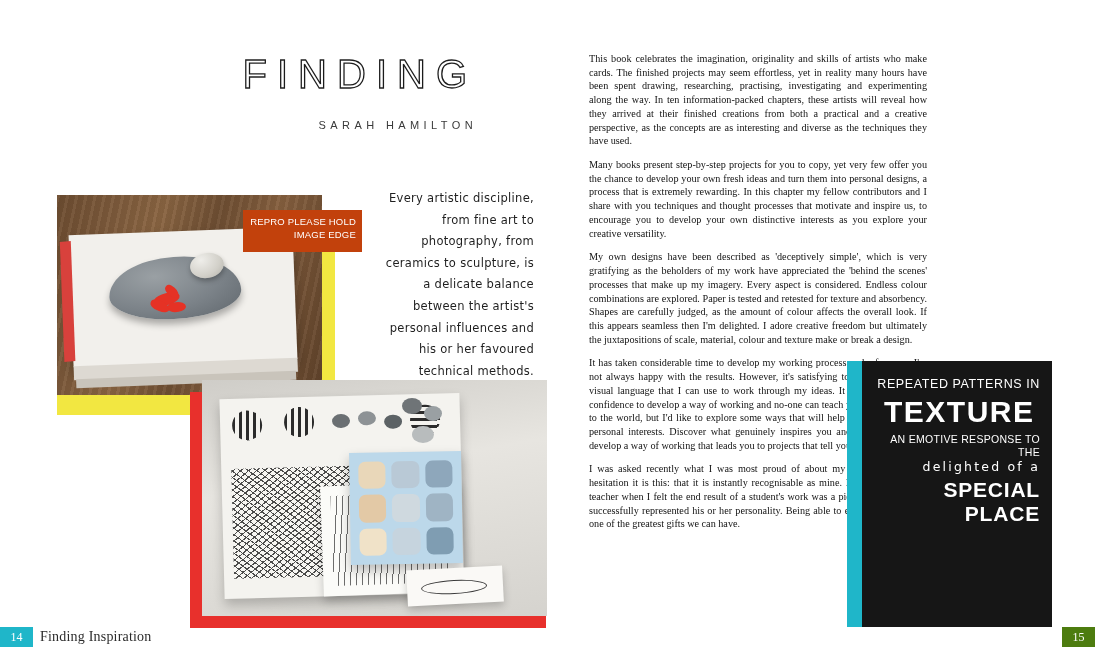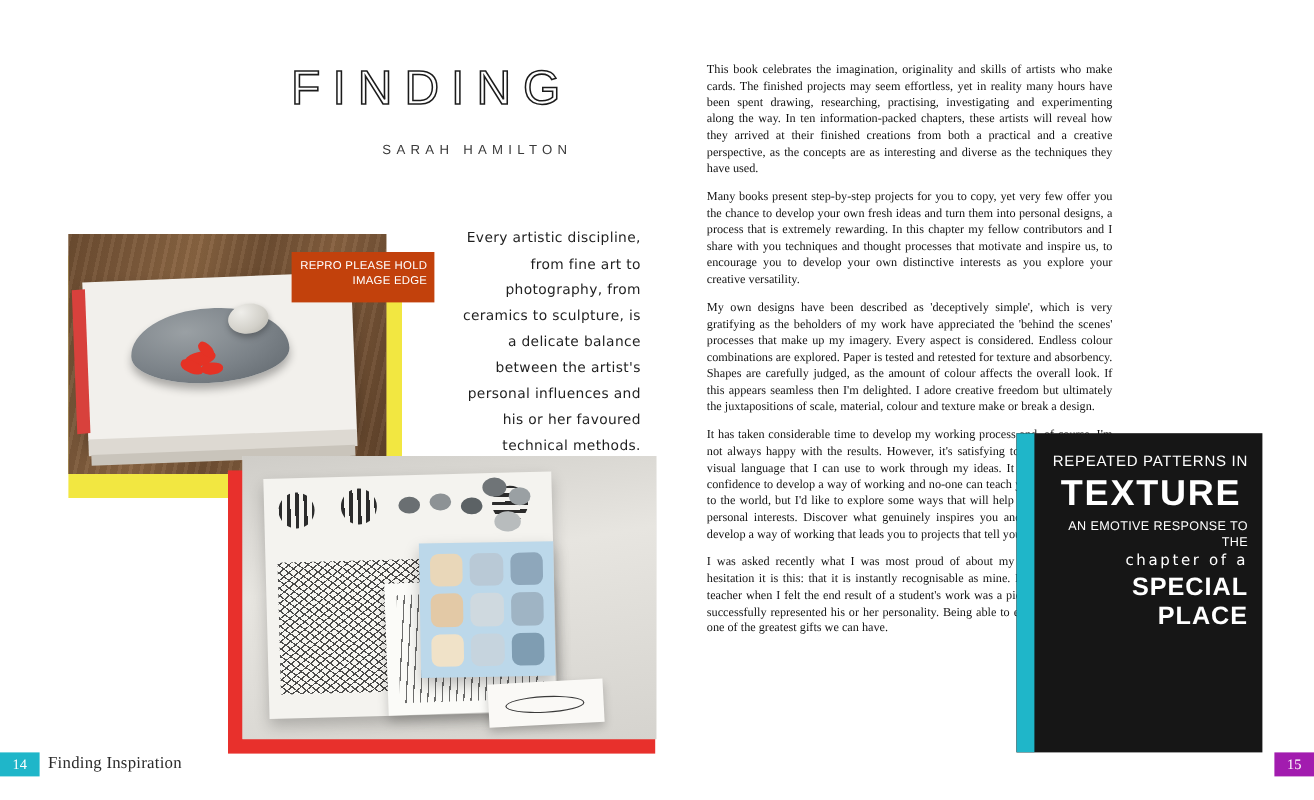--- a/index.html
+++ b/index.html
@@ -397,21 +397,21 @@
 
   
   .footer-right {
     position: absolute;
     right: 0; bottom: 20px;
     height: 20px;
     display: flex;
   }
   .footer-right .pagenum {
     width: 33px;
-    background: #a21caf;
+    background: #4d7c0f;
     color: #ffffff;
     font-family: "Liberation Serif", serif;
     font-size: 12px;
     display: flex; align-items: center; justify-content: center;
   }
 </style>
 </head>
 <body>
 
 <div class="spread">
@@ -504,21 +504,21 @@
       <p>It has taken considerable time to develop my working process and, of course, I'm not always happy with the results. However, it's satisfying to have developed a visual language that I can use to work through my ideas. It takes patience and confidence to develop a way of working and no-one can teach you how to respond to the world, but I'd like to explore some ways that will help you to clarify your personal interests. Discover what genuinely inspires you and you'll be able to develop a way of working that leads you to projects that tell your own story.</p>
       <p>I was asked recently what I was most proud of about my work and without hesitation it is this: that it is instantly recognisable as mine. I was happiest as a teacher when I felt the end result of a student's work was a piece of art that most successfully represented his or her personality. Being able to express ourselves is one of the greatest gifts we can have.</p>
     </div>
 
     <div class="quote-panel">
       <div class="teal-strip"></div>
       <div class="quote-inner">
         <div class="q1">REPEATED PATTERNS IN</div>
         <div class="q4">TEXTURE</div>
         <div class="q5">AN EMOTIVE RESPONSE TO THE</div>
-        <div class="q7">chapter of a</div>
+        <div class="q7">delighted of a</div>
         <div class="q8">SPECIAL PLACE</div>
       </div>
     </div>
 
     <div class="footer-right">
       <div class="pagenum">15</div>
     </div>
   </div>
 
 </div>

